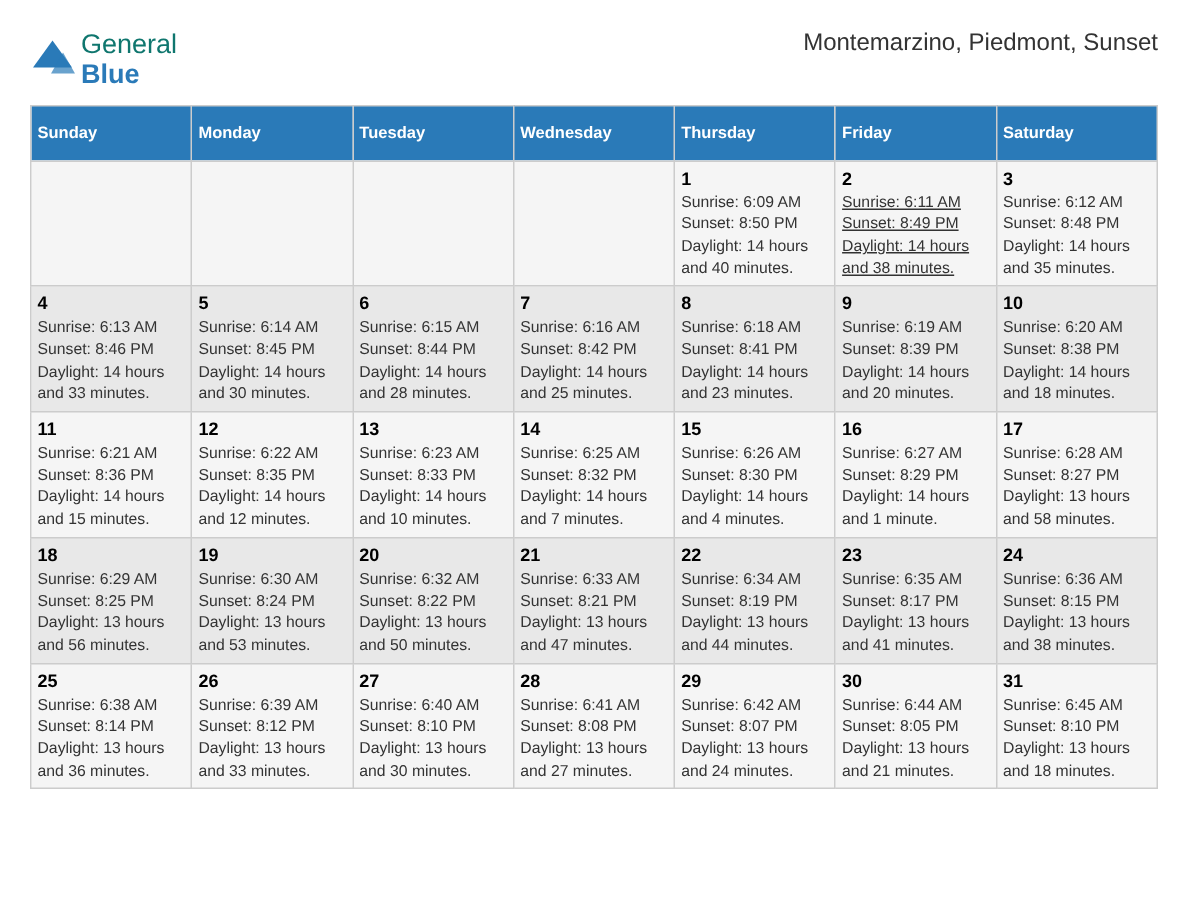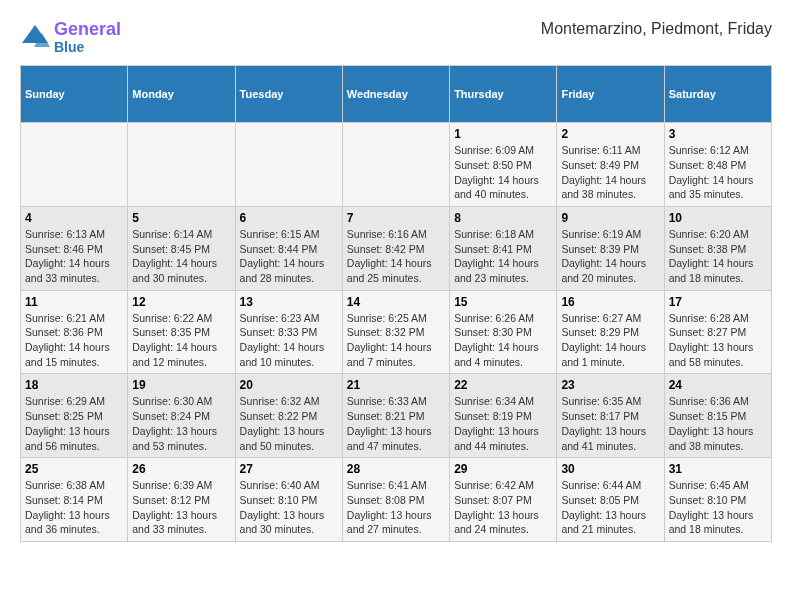--- a/index.html
+++ b/index.html
@@ -21,25 +21,25 @@
       align-items: center;
       gap: 4px;
     }
     .logo-text {
       display: flex;
       flex-direction: column;
       line-height: 1.1;
     }
     .logo-general {
       font-size: 18px;
-      font-weight: bold;
-      color: #8b5cf6;
+      font-weight: normal;
+      color: #0f766e;
     }
     .logo-blue {
-      font-size: 14px;
+      font-size: 18px;
       font-weight: bold;
       color: #2a7ab8;
     }
     .logo-icon {
       width: 30px;
       height: 30px;
     }
     .title-block {
       text-align: right;
     }
@@ -55,21 +55,21 @@
     table {
       width: 100%;
       border-collapse: collapse;
       font-size: 11px;
     }
     thead tr {
       background-color: #2a7ab8;
       color: #fff;
     }
     thead th {
-      padding: 22px 4px;
+      padding: 12px 4px;
       text-align: left;
       font-weight: bold;
       border: 1px solid #ccc;
     }
     tbody tr {
       vertical-align: top;
     }
     tbody tr:nth-child(odd) {
       background-color: #f5f5f5;
     }
@@ -105,21 +105,21 @@
     <svg class="logo-icon" viewBox="0 0 30 30">
       <polygon points="15,2 28,20 2,20" fill="#2a7ab8"></polygon>
       <polygon points="22,10 30,24 14,24" fill="#2a7ab8" opacity="0.7"></polygon>
     </svg>
     <div class="logo-text">
       <span class="logo-general">General</span>
       <span class="logo-blue">Blue</span>
     </div>
   </div>
   <div class="title-block">
-    <div class="subtitle">Montemarzino, Piedmont, Friday</div>
+    <div class="subtitle">Montemarzino, Piedmont, Sunset</div>
   </div>
 </div>
 
 <table>
   <thead>
     <tr>
     <th>Sunday</th>
         <th>Monday</th>
         <th>Tuesday</th>
         <th>Wednesday</th>
@@ -136,21 +136,21 @@
         <td class="empty-cell"></td>
         <td>
           <span class="day-num">1</span>
           <div class="day-info" style="white-space: pre-line;">Sunrise: 6:09 AM
 Sunset: 8:50 PM
 Daylight: 14 hours
 and 40 minutes.</div>
         </td>
         <td>
           <span class="day-num">2</span>
-          <div class="day-info" style="white-space: pre-line;">Sunrise: 6:11 AM
+          <div class="day-info" style="white-space: pre-line; text-decoration: underline;">Sunrise: 6:11 AM
 Sunset: 8:49 PM
 Daylight: 14 hours
 and 38 minutes.</div>
         </td>
         <td>
           <span class="day-num">3</span>
           <div class="day-info" style="white-space: pre-line;">Sunrise: 6:12 AM
 Sunset: 8:48 PM
 Daylight: 14 hours
 and 35 minutes.</div>

